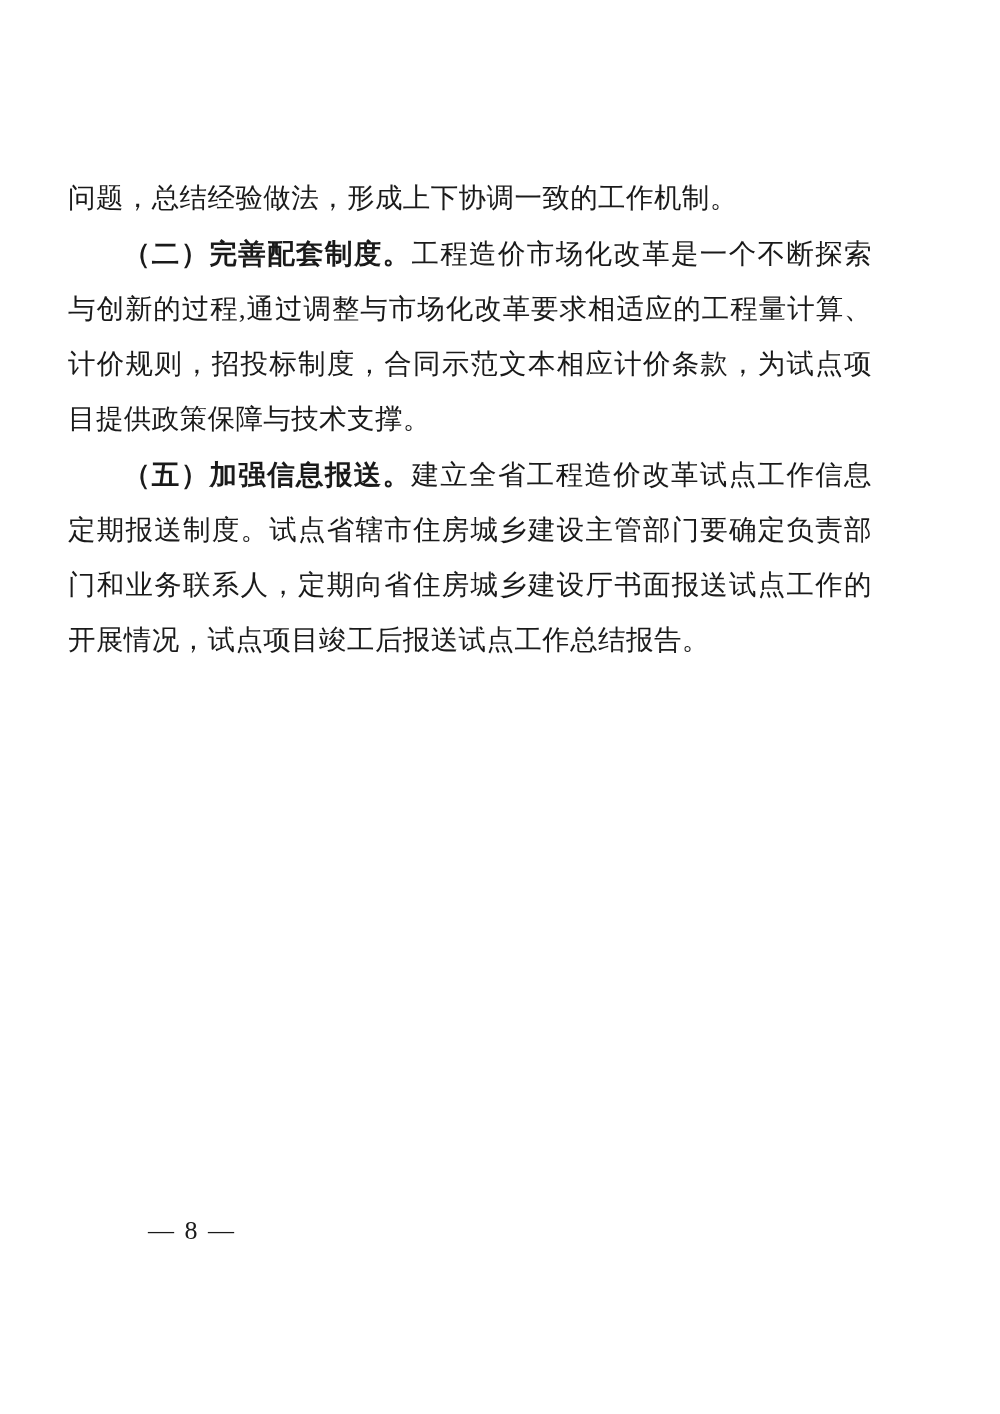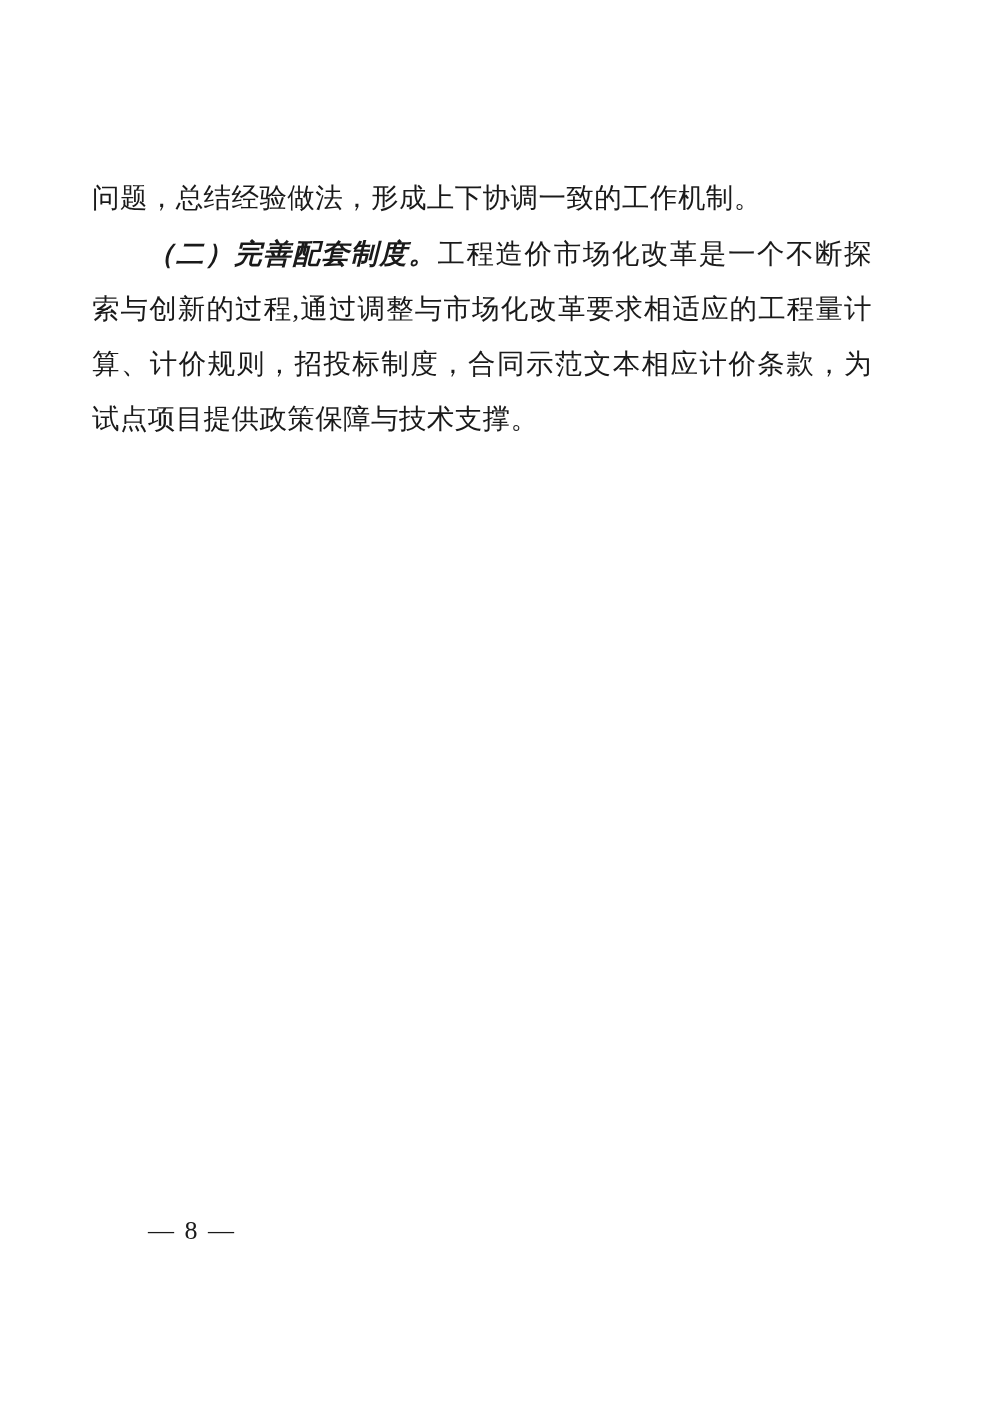--- a/index.html
+++ b/index.html
@@ -12,40 +12,39 @@
     background: #ffffff;
     font-family: "Liberation Serif", "DejaVu Serif", serif;
     color: #1a1a1a;
     overflow: hidden;
   }
   .page {
     position: relative;
     width: 1000px;
     height: 1358px;
     box-sizing: border-box;
-    padding: 170px 128px 0 92px;
+    padding: 170px 128px 0 68px;
   }
   .doc-body {
     font-size: 27.5px;
     line-height: 55px;
     text-align: justify;
     text-justify: inter-ideograph;
     letter-spacing: 0.4px;
   }
   .para {
     margin: 0 0 1px 0;
     text-indent: 0;
   }
   .para.indent {
     text-indent: 2em;
   }
   .lead {
     font-family: "DejaVu Serif", "Liberation Serif", serif;
     font-weight: bold;
-    font-style: italic;
   }
   .page-number {
     position: absolute;
     left: 128px;
     bottom: 112px;
     width: 744px;
     text-align: left;
     font-size: 26px;
     letter-spacing: 2px;
     color: #1a1a1a;
@@ -64,19 +63,22 @@
     <p class="para">
       <span>问题，总结经验做法，形成上下协调一致的工作机制。</span>
     </p>
 
     <p class="para indent">
       <span class="lead">（二）完善配套制度。</span><span>工程造价市场化改革是一个不断探索与创新的过程,通过调整与市场化改革要求相适应的工程量计算、计价规则，招投标制度，合同示范文本相应计价条款，为试点项目提供政策保障与技术支撑。</span>
     </p>
 
 
 
+    <p class="para indent">
+      <span class="lead">（五）加强信息报送。</span><span>建立全省工程造价改革试点工作信息定期报送制度。试点省辖市住房城乡建设主管部门要确定负责部门和业务联系人，定期向省住房城乡建设厅书面报送试点工作的开展情况，试点项目竣工后报送试点工作总结报告。</span>
+    </p>
 
   </div>
 
   <div class="page-number">
     <span class="pn-inner">— 8 —</span>
   </div>
 </div>
 
 </body></html>

